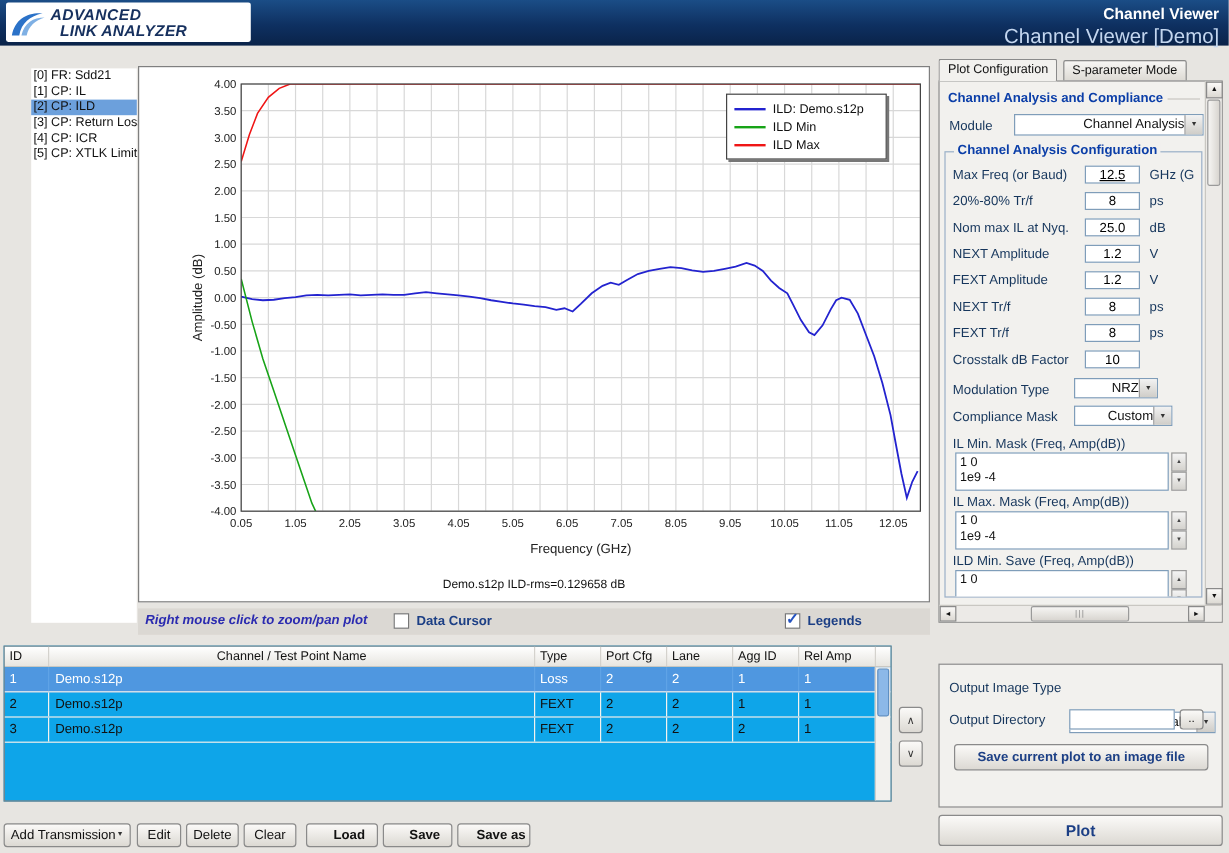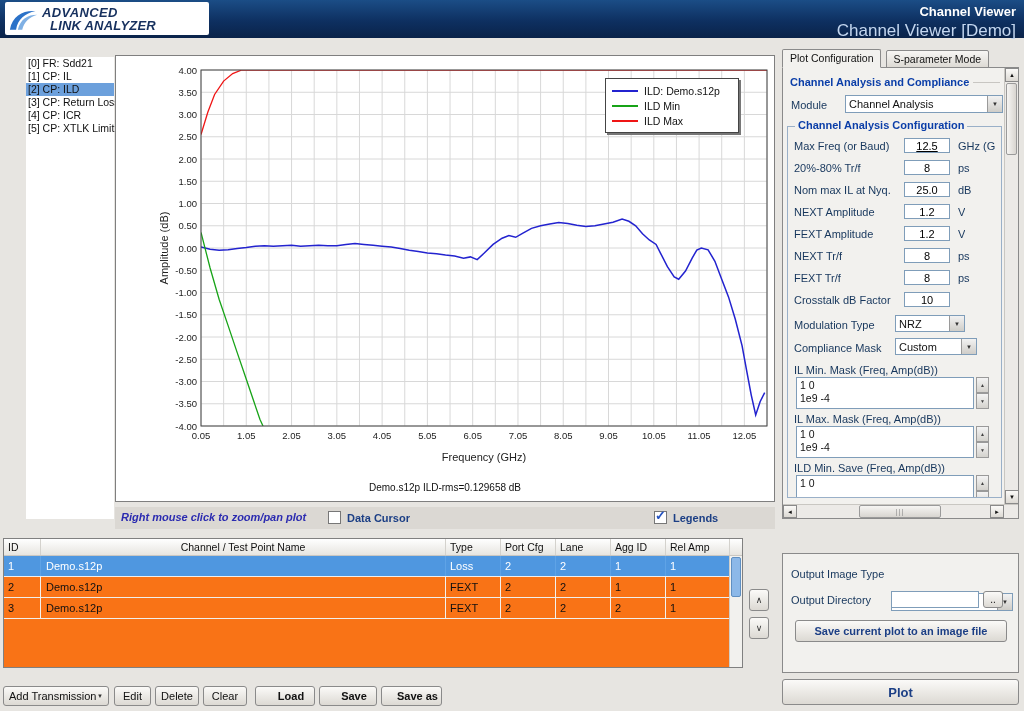--- a/index.html
+++ b/index.html
@@ -43,21 +43,21 @@
 #cb-cursor{left:213px;}
 #cb-legends{left:539px;}
 .strip-label{position:absolute;top:5px;font-weight:bold;color:#1c3f85;}
 #lbl-cursor{left:232px;}
 #lbl-legends{left:558px;}
 
 
 .btn{background:linear-gradient(#fbfaf8,#dcd9d3);border:1px solid #8a8a8a;border-radius:3px;cursor:default;
   display:flex;align-items:center;justify-content:center;}
 .select{position:absolute;background:#fff;border:1px solid #7f9db9;height:18px;display:flex;align-items:center;}
-.sel-text{flex:1;padding-left:3px;overflow:hidden;white-space:nowrap;}
+.sel-text{flex:1;padding-left:3px;overflow:hidden;white-space:nowrap;text-align:right;}
 .dd-btn{width:15px;height:100%;background:linear-gradient(#f2f2f2,#cfcdc8);border-left:1px solid #9a9a9a;
   display:flex;align-items:center;justify-content:center;font-size:6px;color:#333;flex:0 0 auto;}
 
 
 .rtabs{position:absolute;left:782px;top:49px;height:19px;white-space:nowrap;}
 .otabs{position:absolute;left:782px;top:536px;height:18px;width:237px;white-space:nowrap;overflow:hidden;}
 .rtab{display:inline-block;height:18px;line-height:17px;padding:0 7px;border:1px solid #8a8a8a;
   border-radius:2px 2px 0 0;background:linear-gradient(#f7f6f4,#dddad4);margin-right:1px;vertical-align:bottom;font-size:10.5px;}
 .rtab.active{background:#f2f1ee;height:19px;position:relative;z-index:3;border-bottom:1px solid #f2f1ee;}
 .cfg-panel{position:absolute;left:782px;top:67px;width:237px;height:452px;background:#f2f1ee;border:1px solid #8a8a8a;z-index:2;}
@@ -99,21 +99,21 @@
 
 .out-panel{position:absolute;left:782px;top:553px;width:237px;height:120px;background:#f2f1ee;border:1px solid #8a8a8a;z-index:2;}
 .o-label{position:absolute;left:8px;color:#16365c;white-space:nowrap;}
 #img-select{left:108px;top:10px;width:122px;margin-top:29px;}
 #dir-input{position:absolute;left:108px;top:37px;width:88px;height:17px;border:1px solid #7f9db9;background:#fff;padding:0 2px;font-size:11px;}
 #browse-btn{position:absolute;left:200px;top:37px;width:20px;height:17px;font-size:10px;}
 #save-img-btn{position:absolute;left:12px;top:66px;width:212px;height:22px;font-weight:bold;color:#1c3f85;font-size:11px;}
 .plot-btn{position:absolute;left:782px;top:679px;width:237px;height:26px;font-weight:bold;font-size:13px;color:#1c3f85;}
 
 
-.table{position:absolute;left:3px;top:538px;width:740px;height:130px;background:#f97316;border:1px solid #808080;}
+.table{position:absolute;left:3px;top:538px;width:740px;height:130px;background:#0ea5e9;border:1px solid #808080;}
 .t-head{display:flex;height:17px;background:linear-gradient(#ffffff,#e7e5e0);border-bottom:1px solid #c9c7c2;}
 .th{border-right:1px solid #d4d2cd;font-size:10.5px;line-height:16px;padding-left:4px;white-space:nowrap;overflow:hidden;}
 .th.c1{text-align:center;padding-left:0;}
 .t-row{display:flex;height:21px;border-bottom:1px solid #f0efec;}
 .td{border-right:1px solid #f3f2ef;line-height:20px;padding-left:4px;white-space:nowrap;overflow:hidden;}
 .td.c1{padding-left:5px;}
 .t-row.sel{background:#4f97e0;color:#fff;}
 .t-row.sel .td{border-right-color:#5fa3e6;}
 .c0{width:37px;}.c1{width:405px;}.c2{width:55px;}.c3{width:55px;}.c4{width:55px;}.c5{width:55px;}.c6{width:64px;}
 .t-vsb{position:absolute;right:0;top:17px;width:13px;height:111px;background:#f2f1ee;border-left:1px solid #d0cec9;}

